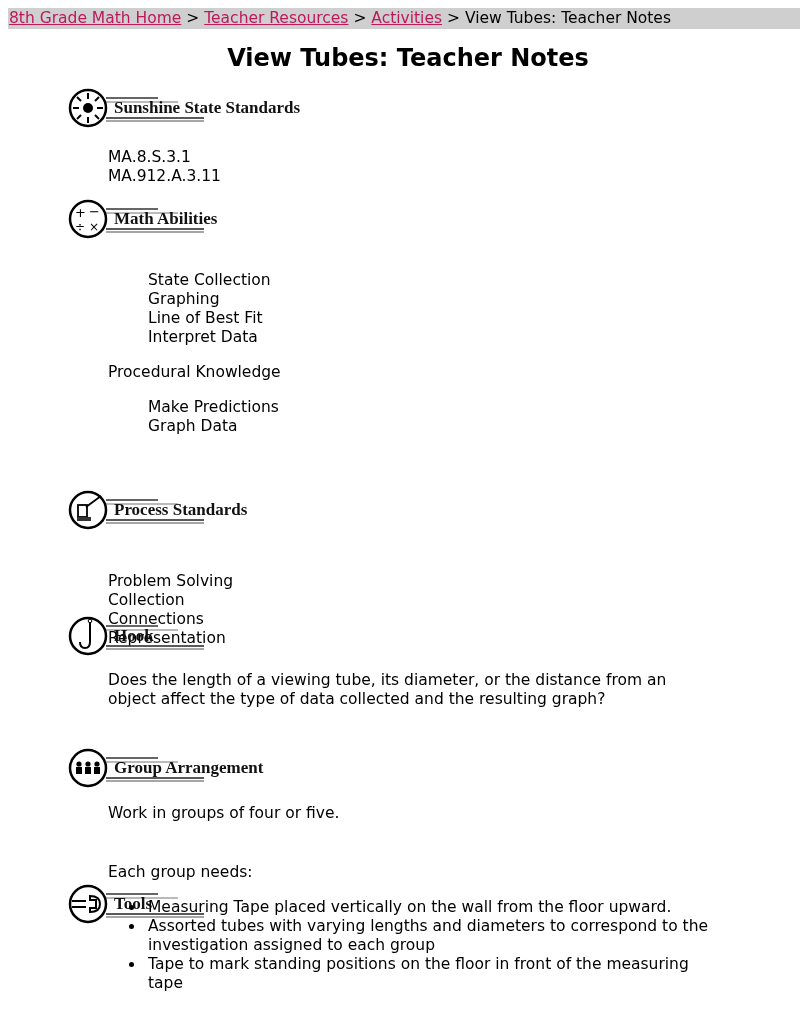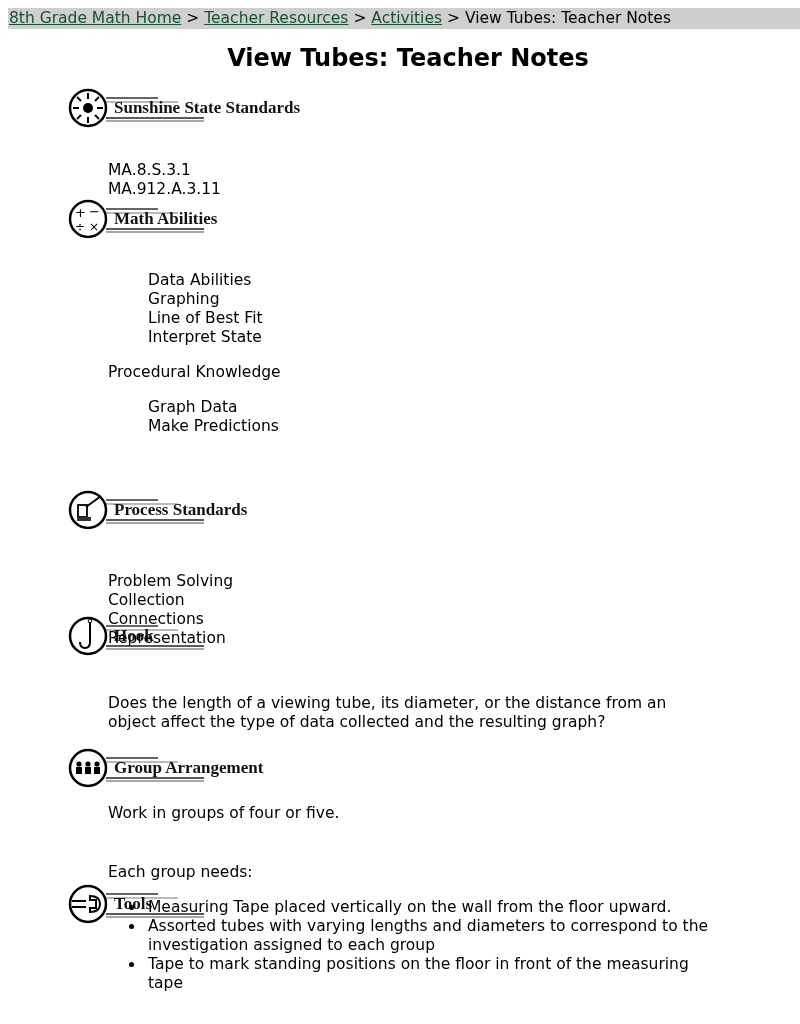--- a/index.html
+++ b/index.html
@@ -6,21 +6,21 @@
   body {
     width: 800px; height: 1024px; overflow: hidden;
     font-family: "DejaVu Sans", sans-serif; font-size: 15.5px; color: #000;
     position: relative;
   }
   .crumbs {
     position: absolute; left: 8px; top: 8px; width: 792px; height: 21px;
     background: #cfcfcf; line-height: 21px; padding-left: 1px; box-sizing: border-box;
     white-space: nowrap;
   }
-  .crumbs a { color: #14532d; text-decoration: underline; }
+  .crumbs a { color: #be185d; text-decoration: underline; }
   .crumbs .sep { color: #000; }
   h1 {
     position: absolute; left: 0; width: 816px; top: 43px; margin: 0;
     text-align: center; font-size: 24px; font-weight: bold; line-height: 30px;
   }
   .header-img {
     position: absolute; left: 68px; height: 40px; display: block;
   }
   .header-img svg { display: block; }
   .block { position: absolute; left: 108px; line-height: 19px; }
@@ -69,21 +69,21 @@
         <line x1="9" y1="9" x2="13" y2="13"></line>
           <line x1="27" y1="27" x2="31" y2="31"></line>
         <line x1="31" y1="9" x2="27" y2="13"></line>
           <line x1="13" y1="27" x2="9" y2="31"></line>
       </g>
     </g>
     <text class="htitle" x="46" y="25">Sunshine State Standards</text>
   </svg>
 </div>
 
-<div class="block" style="top:161px;">
+<div class="block" style="top:148px;">
   <span class="line">MA.8.S.3.1</span>
   <span class="line">MA.912.A.3.11</span>
 </div>
 
 <div class="header-img" style="top:199px;">
   <svg width="200" height="40" viewBox="0 0 200 40">
     <line x1="38" y1="10" x2="90" y2="10" stroke="#333" stroke-width="1.5"></line>
     <line x1="38" y1="14" x2="110" y2="14" stroke="#777" stroke-width="1.2"></line>
     <line x1="38" y1="30" x2="136" y2="30" stroke="#222" stroke-width="1.5"></line>
     <line x1="38" y1="33" x2="136" y2="33" stroke="#888" stroke-width="1.5"></line>
@@ -93,29 +93,29 @@
       <text x="21" y="17" font-size="13" font-family="DejaVu Sans, sans-serif">−</text>
       <text x="7" y="32" font-size="12" font-family="DejaVu Sans, sans-serif">÷</text>
       <text x="21" y="32" font-size="12" font-family="DejaVu Sans, sans-serif">×</text>
     </g>
     <text class="htitle" x="46" y="25">Math Abilities</text>
   </svg>
 </div>
 
 <div class="block" style="top:255px;">
   <div style="height:16px"></div>
-  <span class="line sub">Data Abilities</span>
+  <span class="line sub">State Collection</span>
   <span class="line sub">Graphing</span>
   <span class="line sub">Line of Best Fit</span>
-  <span class="line sub">Interpret State</span>
+  <span class="line sub">Interpret Data</span>
   <div style="height:16px"></div>
   <span class="line">Procedural Knowledge</span>
   <div style="height:16px"></div>
+  <span class="line sub">Make Predictions</span>
   <span class="line sub">Graph Data</span>
-  <span class="line sub">Make Predictions</span>
 </div>
 
 <div class="header-img" style="top:490px;">
   <svg width="200" height="40" viewBox="0 0 200 40">
     <line x1="38" y1="10" x2="90" y2="10" stroke="#333" stroke-width="1.5"></line>
     <line x1="38" y1="14" x2="110" y2="14" stroke="#777" stroke-width="1.2"></line>
     <line x1="38" y1="30" x2="136" y2="30" stroke="#222" stroke-width="1.5"></line>
     <line x1="38" y1="33" x2="136" y2="33" stroke="#888" stroke-width="1.5"></line>
     <g>
       <circle cx="20" cy="20" r="18" fill="#fff" stroke="#000" stroke-width="2.5"></circle>
@@ -142,21 +142,21 @@
     <line x1="38" y1="33" x2="136" y2="33" stroke="#888" stroke-width="1.5"></line>
     <g>
       <circle cx="20" cy="20" r="18" fill="#fff" stroke="#000" stroke-width="2.5"></circle>
       <path d="M22 6 L22 26 Q22 32 17 32 Q12 32 12 26" fill="none" stroke="#000" stroke-width="2"></path>
       <circle cx="22" cy="5" r="1.8" fill="none" stroke="#000" stroke-width="1"></circle>
     </g>
     <text class="htitle" x="46" y="25">Hook</text>
   </svg>
 </div>
 
-<div class="block para" style="top:694px;">Does the length of a viewing tube, its diameter, or the distance from an object affect the type of data collected and the resulting graph?</div>
+<div class="block para" style="top:671px;">Does the length of a viewing tube, its diameter, or the distance from an object affect the type of data collected and the resulting graph?</div>
 
 <div class="header-img" style="top:748px;">
   <svg width="220" height="40" viewBox="0 0 220 40">
     <line x1="38" y1="10" x2="90" y2="10" stroke="#333" stroke-width="1.5"></line>
     <line x1="38" y1="14" x2="110" y2="14" stroke="#777" stroke-width="1.2"></line>
     <line x1="38" y1="30" x2="136" y2="30" stroke="#222" stroke-width="1.5"></line>
     <line x1="38" y1="33" x2="136" y2="33" stroke="#888" stroke-width="1.5"></line>
     <g>
       <circle cx="20" cy="20" r="18" fill="#fff" stroke="#000" stroke-width="2.5"></circle>
       <circle cx="11" cy="16" r="2.6" fill="#000"></circle>

